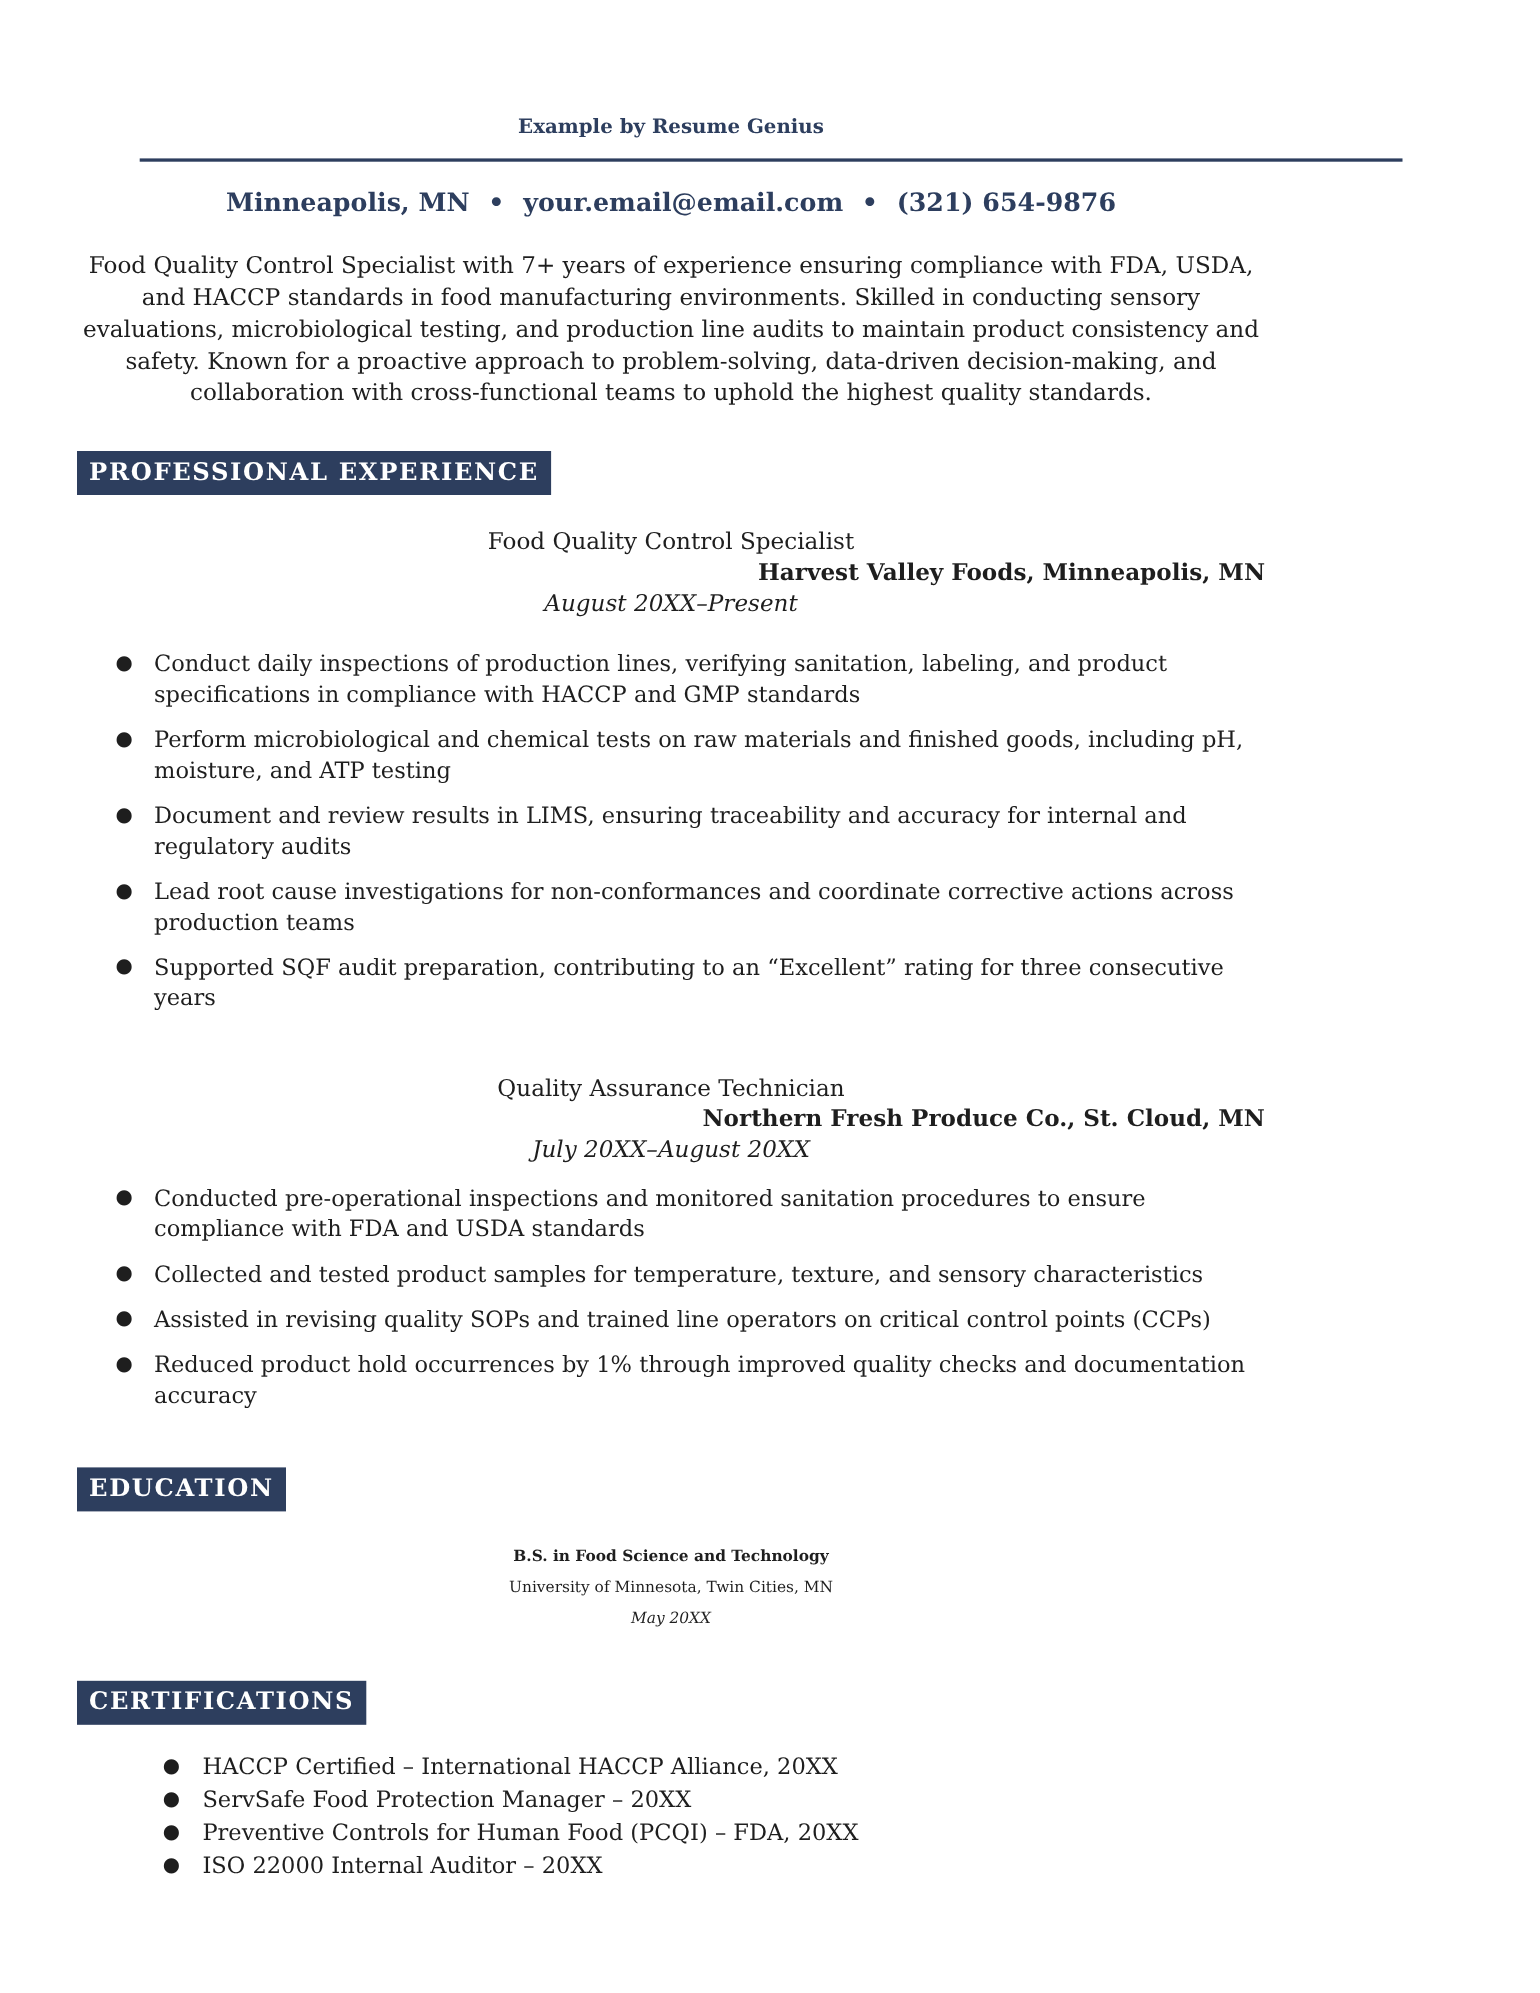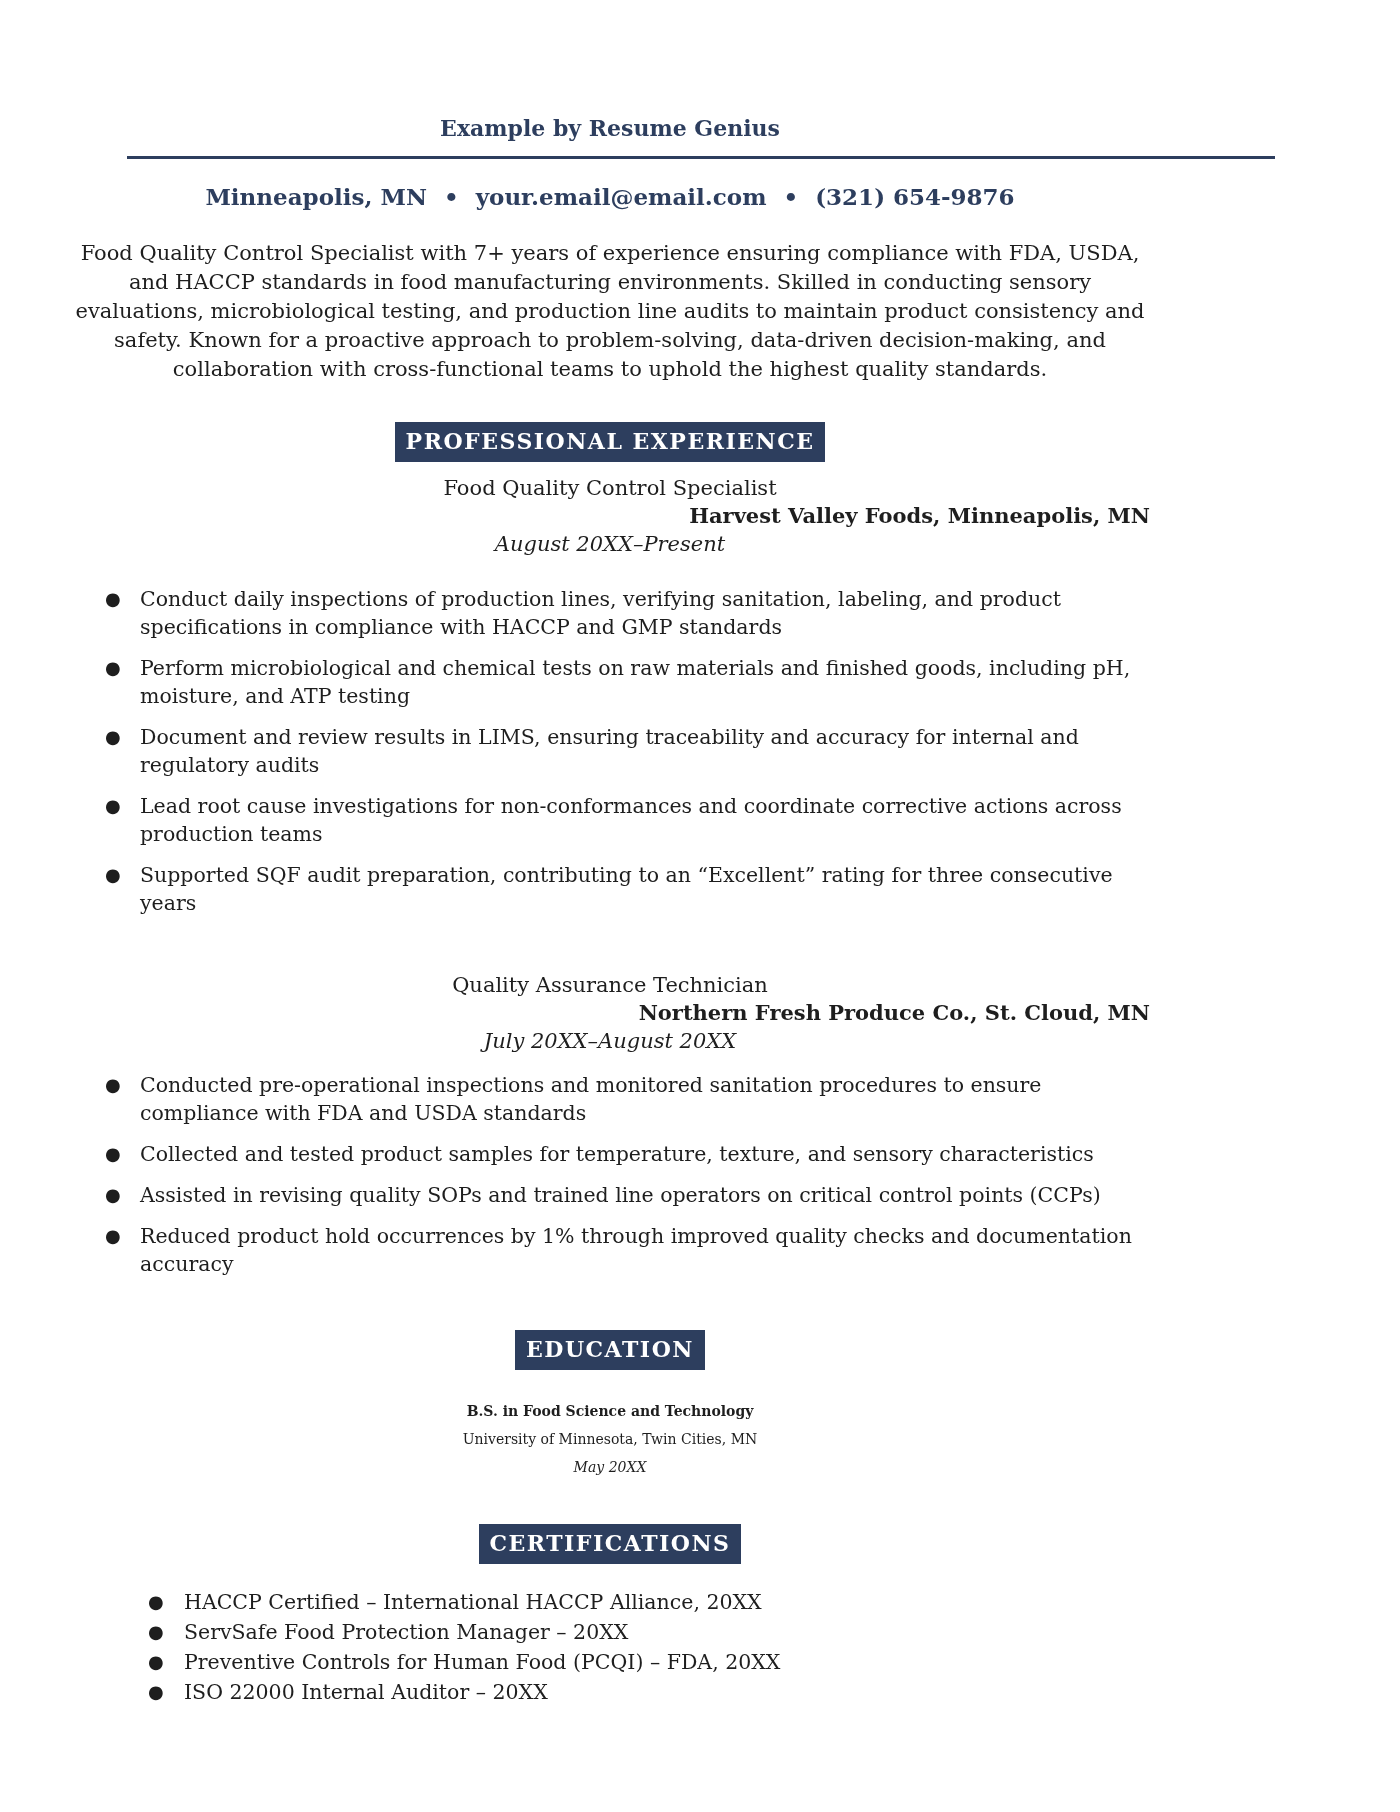--- a/index.html
+++ b/index.html
@@ -12,46 +12,46 @@
     overflow:hidden;
   }
   .page { padding-top:88px; }
   .content { width:1080px; margin-left:70px; }
 
   .title {
     font-size:60px; font-weight:bold; color:var(--navy);
     text-align:center; letter-spacing:0.5px; white-space:nowrap; line-height:66px;
   }
   .subtitle {
-    text-align:center; font-size:22px; font-weight:bold; color:var(--navy);
-    margin-top:26px; line-height:28px;
+    text-align:center; font-size:18px; font-weight:bold; color:var(--navy);
+    margin-top:14px; line-height:28px;
   }
   .rule {
     border:none; border-top:3px solid var(--navy);
     margin:14px 0 0 57px; width:1148px; height:0;
   }
   .contact {
     text-align:center; font-size:23px; font-weight:bold; color:var(--navy);
     margin-top:24px; line-height:28px;
   }
   .contact .sep { display:inline-block; margin:0 9px; }
   .summary {
     margin-top:28px; font-size:21px; line-height:29px; text-align:center;
   }
-  .badge-row { text-align:center; }
+  .badge-row { }
   .badge-row.exp   { margin-top:38px; }
   .badge-row.edu   { margin-top:52px; }
   .badge-row.cert  { margin-top:43px; }
   .badge {
     display:inline-block; background:var(--navy); color:#ffffff;
     font-weight:bold; font-size:22px; letter-spacing:1.5px;
     line-height:28px; padding:5px 11px 7px;
   }
   .job-head { text-align:center; font-size:21px; line-height:28px; }
-  .job-head.first  { margin-top:12px; }
+  .job-head.first  { margin-top:28px; }
   .job-head.second { margin-top:54px; }
   .job-title   { font-weight:normal; }
   .job-company { font-weight:bold;text-align:right; }
   .job-dates   { font-style:italic; }
 
   ul.bullets { list-style:none; margin:27px 0 0 35px; font-size:20.5px; }
   ul.bullets.second { margin-top:16px; }
   ul.bullets li { display:flex; margin-bottom:13px; line-height:28px; }
   ul.bullets li .dot { flex:0 0 35px; font-size:18px; }
 

